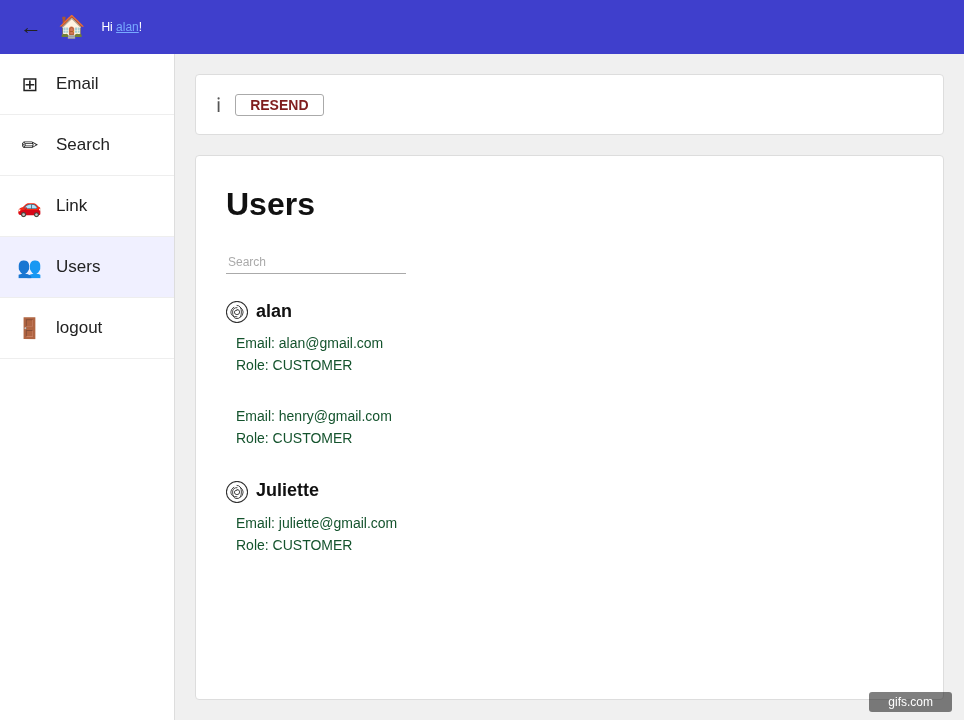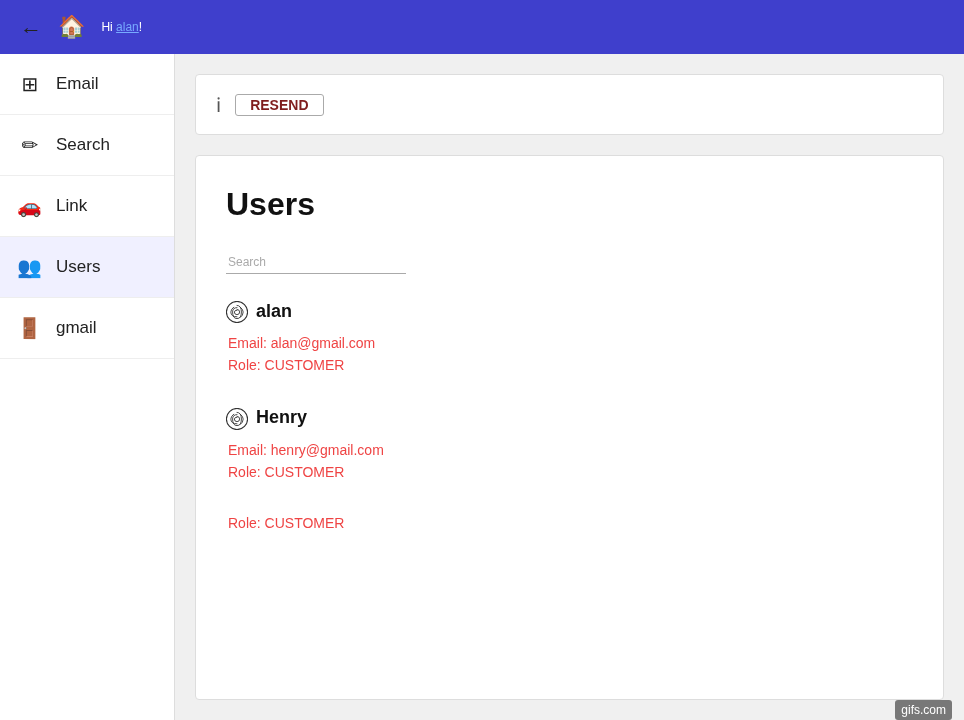--- a/index.html
+++ b/index.html
@@ -154,34 +154,34 @@
       font-size: 22px;
       color: #333;
     }
     .user-name {
       font-size: 18px;
       font-weight: bold;
       color: #111;
     }
     .user-detail {
       font-size: 14px;
-      color: #ef4444;
+      color: #14532d;
       line-height: 1.6;
-      margin-left: 2px;
+      margin-left: 10px;
     }
 
     
     .watermark {
       position: fixed;
-      bottom: 0;
+      bottom: 8px;
       right: 12px;
       background: rgba(0,0,0,0.5);
       color: white;
       font-size: 12px;
-      padding: 3px 6px;
+      padding: 3px 19px;
       border-radius: 3px;
     }
   </style>
 </head>
 <body>
 
 <div class="top-bar">
   <button class="back-btn">←</button>
   <button class="home-btn">🏠</button>
   <span class="greeting">
@@ -203,21 +203,21 @@
     <div class="sidebar-item">
       <span class="sidebar-icon">🚗</span>
       <span>Link</span>
     </div>
     <div class="sidebar-item active">
       <span class="sidebar-icon">👥</span>
       <span>Users</span>
     </div>
     <div class="sidebar-item">
       <span class="sidebar-icon">🚪</span>
-      <span>gmail</span>
+      <span>logout</span>
     </div>
   </nav>
 
   <div class="content-area">
 
     <div class="alert-banner">
       <span class="alert-icon">ℹ</span>
       <button class="resend-btn">RESEND</button>
     </div>
 
@@ -235,34 +235,35 @@
       <path d="M50 38 Q62 38 62 50 Q62 62 50 62 Q38 62 38 50 Q38 42 50 42" fill="none" stroke="#333" stroke-width="4" stroke-linecap="round"></path>
       <path d="M35 28 Q22 38 22 50 Q22 72 50 72" fill="none" stroke="#333" stroke-width="4" stroke-linecap="round"></path>
       <path d="M65 28 Q78 38 78 50 Q78 66 65 75" fill="none" stroke="#333" stroke-width="4" stroke-linecap="round"></path>
     </svg></span>
         <span class="user-name">alan</span>
       </div>
       <div class="user-detail">Email: alan@gmail.com</div>
       <div class="user-detail">Role: CUSTOMER</div>
     </div>
           <div class="user-item">
+      <div class="user-detail">Email: henry@gmail.com</div>
+      <div class="user-detail">Role: CUSTOMER</div>
+    </div>
+          <div class="user-item">
       <div class="user-name-row">
         <span class="fingerprint-icon"><svg width="22" height="22" viewBox="0 0 100 100" style="vertical-align:middle;">
       <circle cx="50" cy="50" r="48" fill="none" stroke="#333" stroke-width="5"></circle>
       <path d="M50 20 Q70 20 70 50 Q70 80 50 80 Q30 80 30 50 Q30 30 50 30" fill="none" stroke="#333" stroke-width="4" stroke-linecap="round"></path>
       <path d="M50 38 Q62 38 62 50 Q62 62 50 62 Q38 62 38 50 Q38 42 50 42" fill="none" stroke="#333" stroke-width="4" stroke-linecap="round"></path>
       <path d="M35 28 Q22 38 22 50 Q22 72 50 72" fill="none" stroke="#333" stroke-width="4" stroke-linecap="round"></path>
       <path d="M65 28 Q78 38 78 50 Q78 66 65 75" fill="none" stroke="#333" stroke-width="4" stroke-linecap="round"></path>
     </svg></span>
-        <span class="user-name">Henry</span>
+        <span class="user-name">Juliette</span>
       </div>
-      <div class="user-detail">Email: henry@gmail.com</div>
-      <div class="user-detail">Role: CUSTOMER</div>
-    </div>
-          <div class="user-item">
+      <div class="user-detail">Email: juliette@gmail.com</div>
       <div class="user-detail">Role: CUSTOMER</div>
     </div>
         </div>
     </div>
 
   </div>
 </div>
 
 <div class="watermark">gifs.com</div>
 

